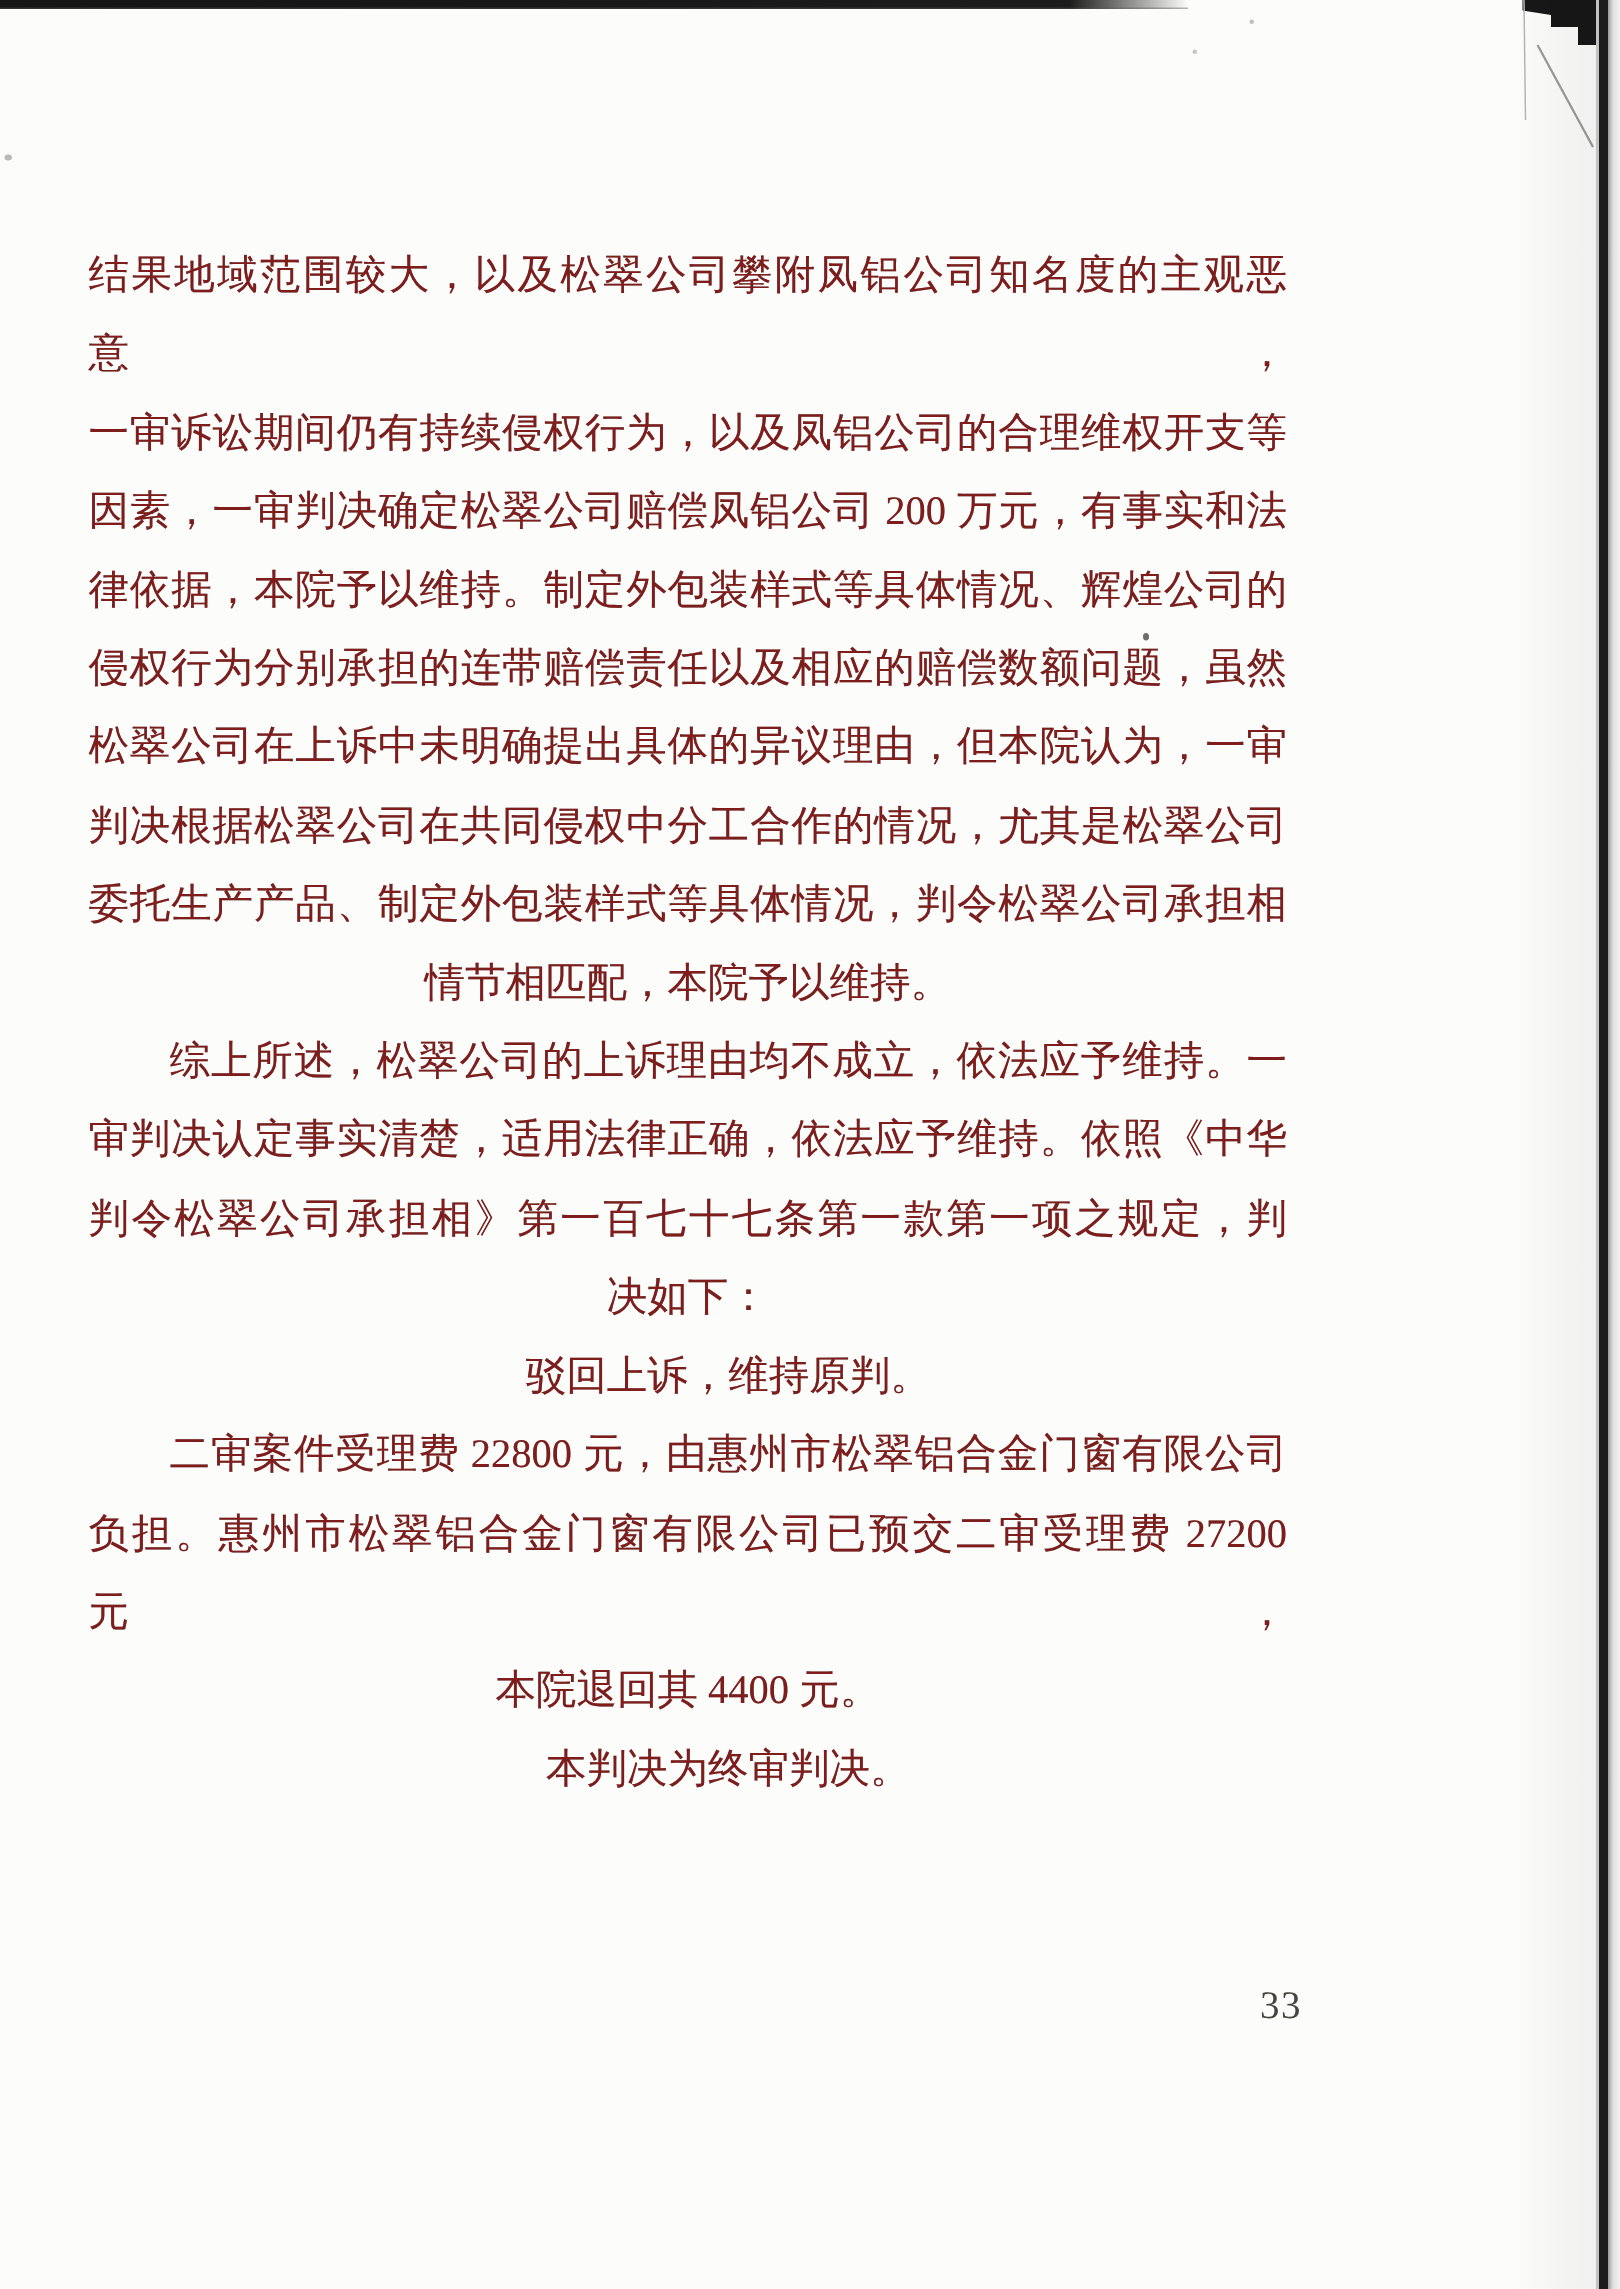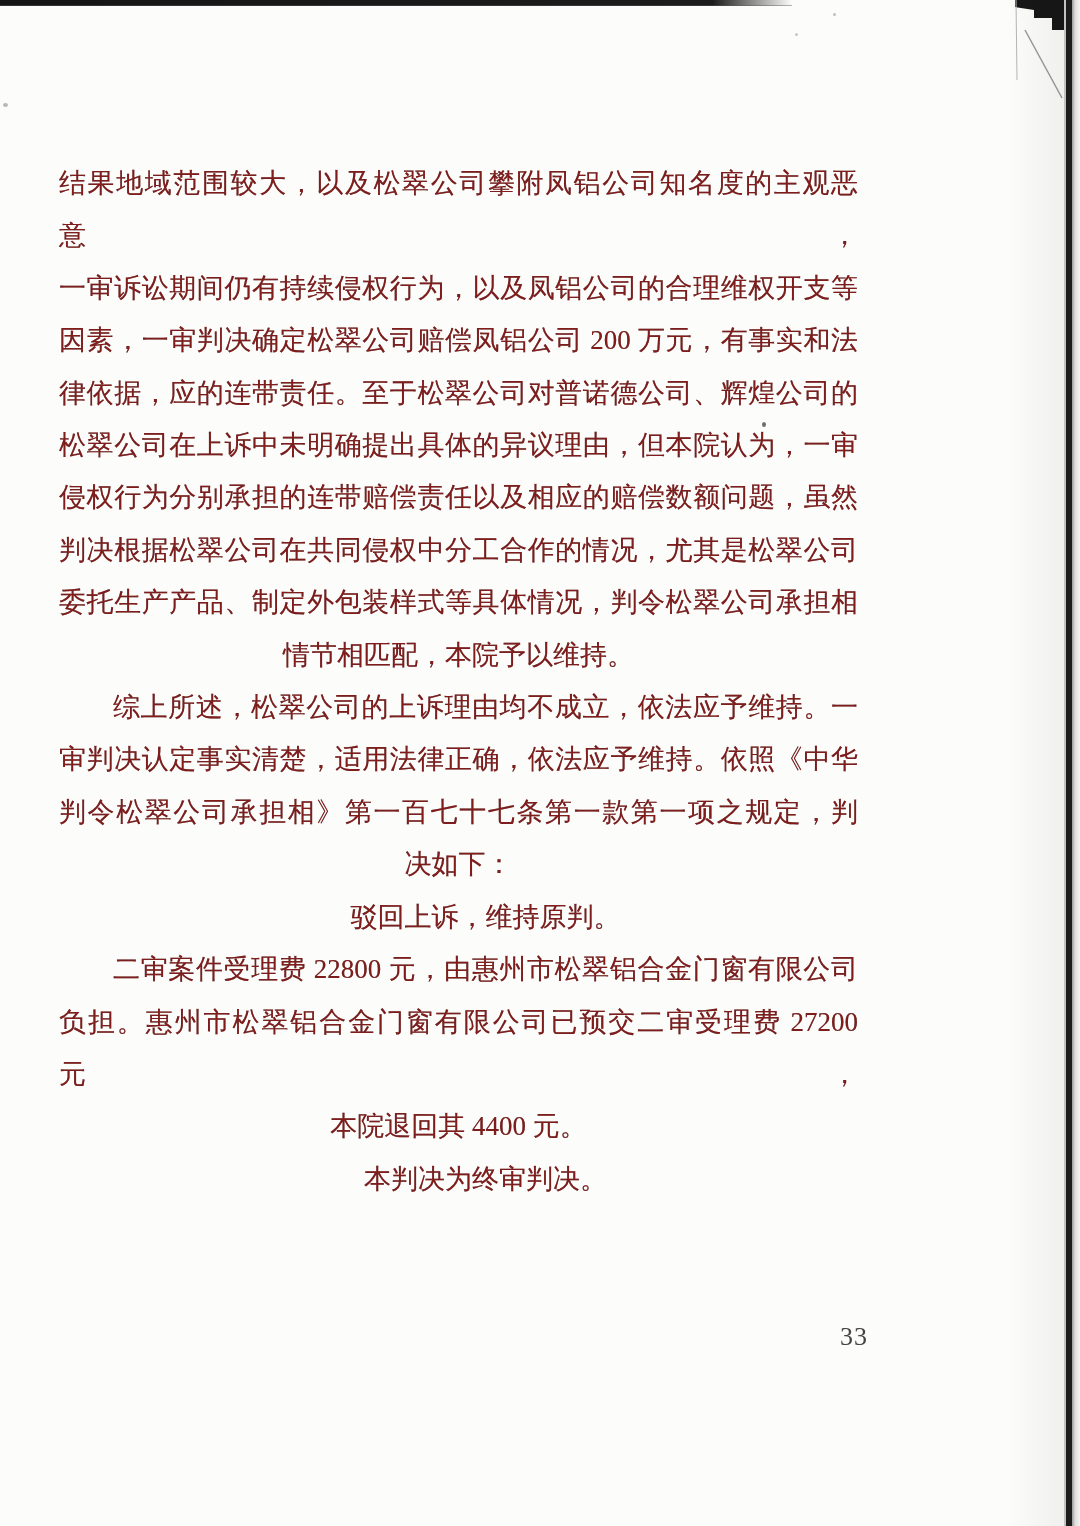--- a/index.html
+++ b/index.html
@@ -104,23 +104,23 @@
 
   <div class="speck s1"></div>
   <div class="speck s2"></div>
   <div class="speck s3"></div>
   <div class="speck s4"></div>
 
   <div class="body-text">
     <div class="ln fill">结果地域范围较大，以及松翠公司攀附凤铝公司知名度的主观恶意，</div>
     <div class="ln fill">一审诉讼期间仍有持续侵权行为，以及凤铝公司的合理维权开支等</div>
     <div class="ln fill">因素，一审判决确定松翠公司赔偿凤铝公司 200 万元，有事实和法</div>
-    <div class="ln fill">律依据，应的连带责任。至于松翠公司对普诺德公司、辉煌公司的</div>
+    <div class="ln fill">律依据，本院予以维持。制定外包装样式等具体情况、辉煌公司的</div>
+    <div class="ln fill">侵权行为分别承担的连带赔偿责任以及相应的赔偿数额问题，虽然</div>
     <div class="ln fill">松翠公司在上诉中未明确提出具体的异议理由，但本院认为，一审</div>
-    <div class="ln fill">侵权行为分别承担的连带赔偿责任以及相应的赔偿数额问题，虽然</div>
     <div class="ln fill">判决根据松翠公司在共同侵权中分工合作的情况，尤其是松翠公司</div>
     <div class="ln fill">委托生产产品、制定外包装样式等具体情况，判令松翠公司承担相</div>
     <div class="ln end">情节相匹配，本院予以维持。</div>
     <div class="ln fill indent">综上所述，松翠公司的上诉理由均不成立，依法应予维持。一</div>
     <div class="ln fill">审判决认定事实清楚，适用法律正确，依法应予维持。依照《中华</div>
     <div class="ln fill">判令松翠公司承担相》第一百七十七条第一款第一项之规定，判</div>
     <div class="ln end">决如下：</div>
     <div class="ln end indent">驳回上诉，维持原判。</div>
     <div class="ln fill indent">二审案件受理费 22800 元，由惠州市松翠铝合金门窗有限公司</div>
     <div class="ln fill">负担。惠州市松翠铝合金门窗有限公司已预交二审受理费 27200 元，</div>

